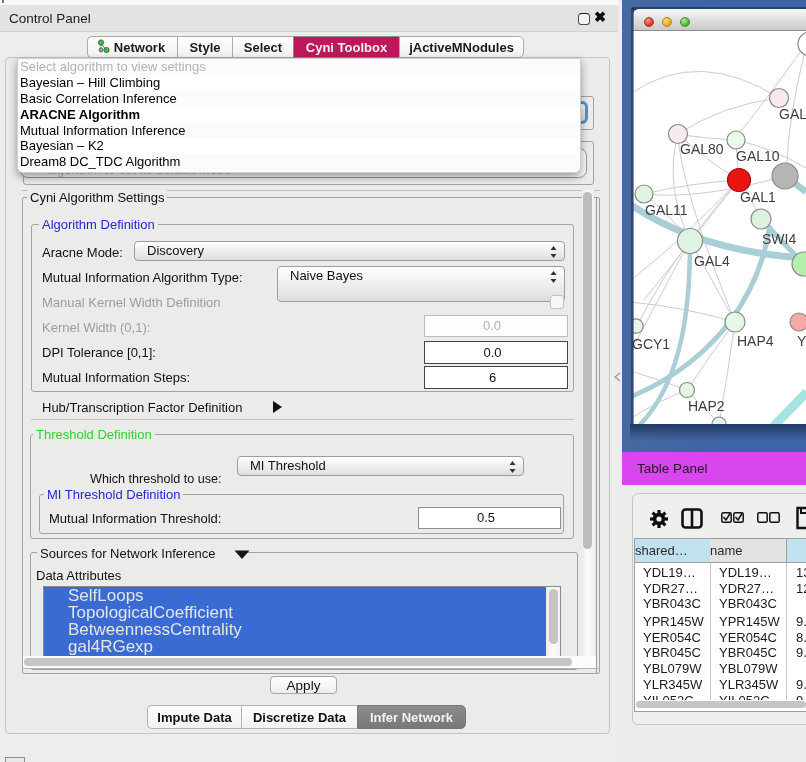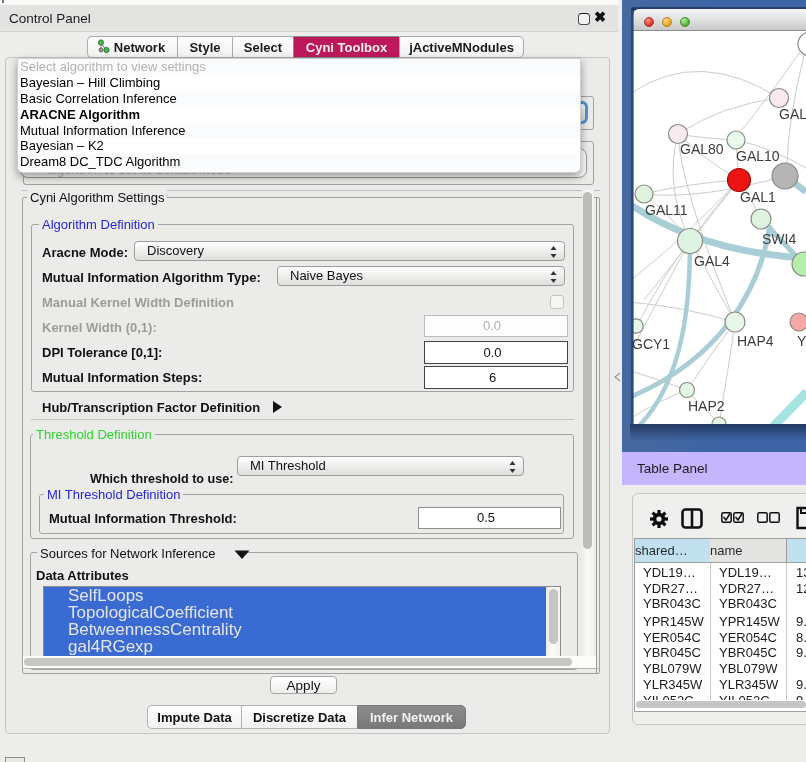--- a/index.html
+++ b/index.html
@@ -20,21 +20,21 @@
 #panelinner{left:22px;top:190px;width:578px;height:1px;background:#bdbdbd}
 
 .frame{position:absolute;border:1px solid #a2a2a0;border-radius:3px}
 .flabel{position:absolute;background:#ebebe9;font-size:13px;padding:0 3px;white-space:nowrap}
 
 .combo{position:absolute;border:1px solid #9d9d9b;border-radius:4px;background:linear-gradient(#ffffff,#ebebe9 60%,#dededc);font-size:13px;color:#111;line-height:18px;padding-left:12px}
 .combo .arr{position:absolute;right:6px;top:1.5px;width:9px;height:16px}
 
 .tf{position:absolute;border:1px solid #444;background:#fff;font-size:13px;color:#111;text-align:center;padding-right:4px}
 .tf.dis{border:1px solid #bcbcba;color:#b0b0ae;background:#fdfdfd}
-.lbl{position:absolute;font-size:13px;font-weight:bold;color:#111;white-space:nowrap}
+.lbl{position:absolute;font-size:13px;font-weight:normal;color:#111;white-space:nowrap}
 .lbl.dis{color:#9c9c9a}
 
 #popup{left:17px;top:58px;width:564px;height:115px;background:#fff;border:1px solid #cfcfcd;border-radius:0 0 6px 6px;box-shadow:0 4px 9px rgba(0,0,0,.38);z-index:50;overflow:hidden}
 #popup .pi:nth-child(odd){background:#fafbfc}
 #popup .pi{height:15.9px;font-size:13px;color:#000;padding-left:2px;line-height:15.9px;white-space:nowrap}
 #popup .ph{color:#b3b3b1;padding-right:24px}
 
 #listbox{left:43px;top:586px;width:518px;height:71px;border:1px solid #8a8a88;background:#3a6bd2;overflow:hidden}
 #listbox div{color:#e5e5e5;font-size:17px;height:17.1px;line-height:17.1px;padding-left:24px}
 
@@ -45,21 +45,21 @@
 .seg{position:absolute;top:705px;height:24px;font-size:13px;font-weight:bold;color:#111;text-align:center;line-height:24px;background:linear-gradient(#fdfdfd,#f2f2f0);border:1px solid #b2b2b0;border-right:none}
 .seg.sel{background:linear-gradient(#8c8c8c,#787878);color:#f2f2f0;border-color:#787878}
 
 #desktop{left:622px;top:0;width:184px;height:452px;background:linear-gradient(90deg,#46699f 0%,#3e64a6 55%)}
 #winshadow{left:630.5px;top:8px;width:3px;height:416px;background:rgba(22,38,72,.5);z-index:4}
 #botshadow{left:630px;top:424px;width:176px;height:17px;background:linear-gradient(rgba(16,30,58,.62),rgba(62,100,166,0))}
 #macbar{left:633px;top:9px;width:173px;height:22px;background:linear-gradient(#f7f7f7,#c9c9c9);border-bottom:1px solid #8e8e8e;border-radius:6px 0 0 0}
 #macedge{left:631px;top:7px;width:175px;height:3px;background:#26406e;border-radius:4px 0 0 0}
 .tl{position:absolute;top:17px;width:10px;height:10px;border-radius:50%;z-index:3}
 #canvas{left:633px;top:31px;width:173px;height:393px;background:#fff}
-#tpheader{left:622px;top:452px;width:184px;height:33px;background:#c4b5fd;color:#1c1c1c;font-size:13.5px;line-height:33px;padding-left:15px}
+#tpheader{left:622px;top:452px;width:184px;height:33px;background:#d946ef;color:#1c1c1c;font-size:13.5px;line-height:33px;padding-left:15px}
 #tparea{left:622px;top:485px;width:184px;height:277px;background:#ececea}
 #tpanel{left:632px;top:493px;width:180px;height:232px;background:#efefed;border:1px solid #c6c6c4;border-radius:6px}
 #tablewrap{left:634px;top:538px;width:172px;height:174px;background:#fff;border:1px solid #9e9e9c;border-right:none}
 .th{position:absolute;top:538px;height:25px;font-size:13px;color:#2a2a2a;line-height:24px;border:1px solid #9e9e9c;border-right:none}
 .td{position:absolute;width:172px;font-size:13px;color:#1c1c1c;height:15.5px;line-height:15.5px}
 </style>
 </head>
 <body>
 
 <div class="abs" id="topstrip"></div>
@@ -108,21 +108,21 @@
 <div class="frame" style="left:31px;top:224px;width:543px;height:168px"></div>
 <div class="flabel" style="left:39px;top:217px;color:#2727cf">Algorithm Definition</div>
 
 <div class="lbl" style="left:42px;top:245px">Aracne Mode:</div>
 <div class="combo" style="left:134px;top:241px;width:431px;height:20px">Discovery<svg class="arr" viewBox="0 0 9 16">
       <path d="M4.5 2 L7.5 6 L1.5 6 Z" fill="#333"></path>
       <path d="M4.5 14 L7.5 10 L1.5 10 Z" fill="#333"></path>
     </svg></div>
 
 <div class="lbl" style="left:42px;top:270px">Mutual Information Algorithm Type:</div>
-<div class="combo" style="left:277px;top:266px;width:288px;height:20px">Naive Bayes<svg class="arr" viewBox="0 0 9 16">
+<div class="combo" style="left:277px;top:266px;width:288px;height:36px">Naive Bayes<svg class="arr" viewBox="0 0 9 16">
       <path d="M4.5 2 L7.5 6 L1.5 6 Z" fill="#333"></path>
       <path d="M4.5 14 L7.5 10 L1.5 10 Z" fill="#333"></path>
     </svg></div>
 
 <div class="lbl dis" style="left:42px;top:295px">Manual Kernel Width Definition</div>
 <div class="abs" style="left:550px;top:295px;width:14px;height:14px;border:1px solid #c2c2c0;border-radius:3px;background:#f6f6f4"></div>
 
 <div class="lbl dis" style="left:42px;top:320px">Kernel Width (0,1):</div>
 <div class="tf dis" style="left:424px;top:315px;width:144px;height:22px;line-height:20px;padding-right:8px">0.0</div>
 

